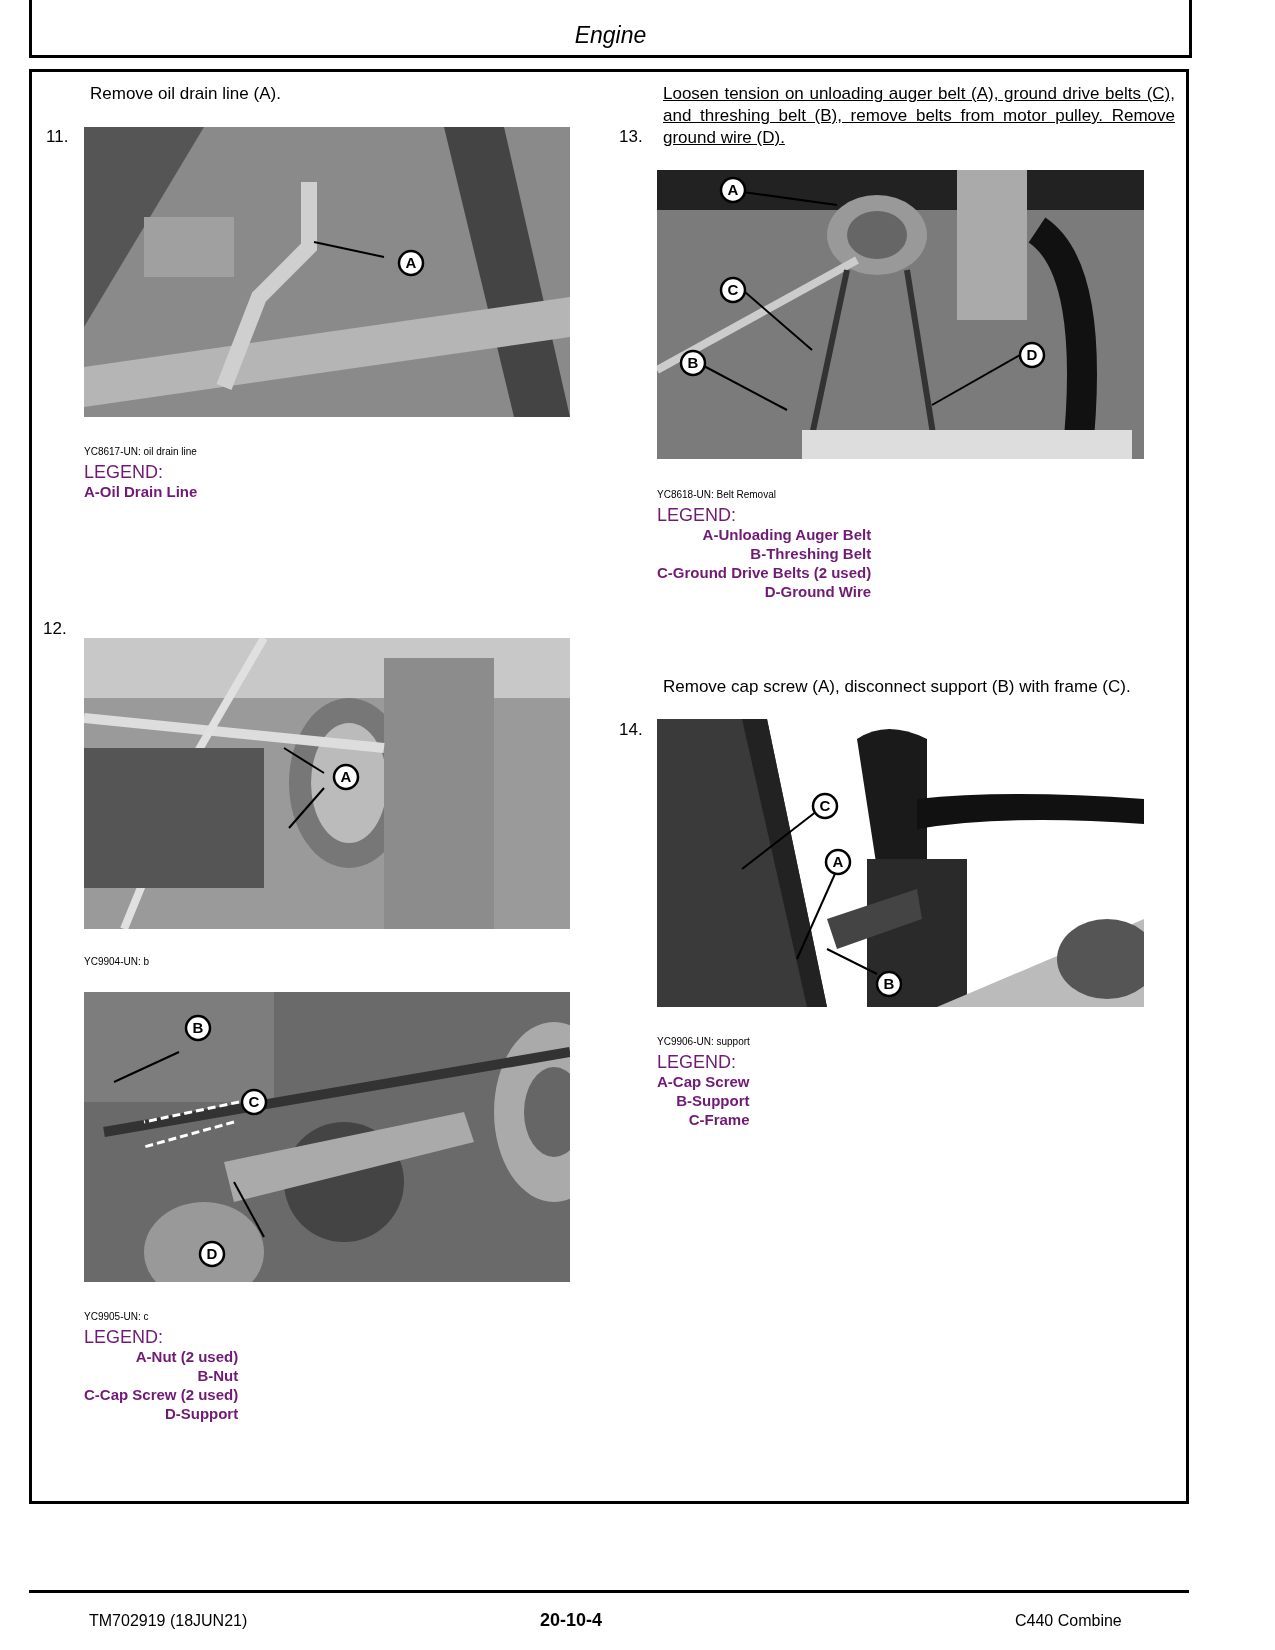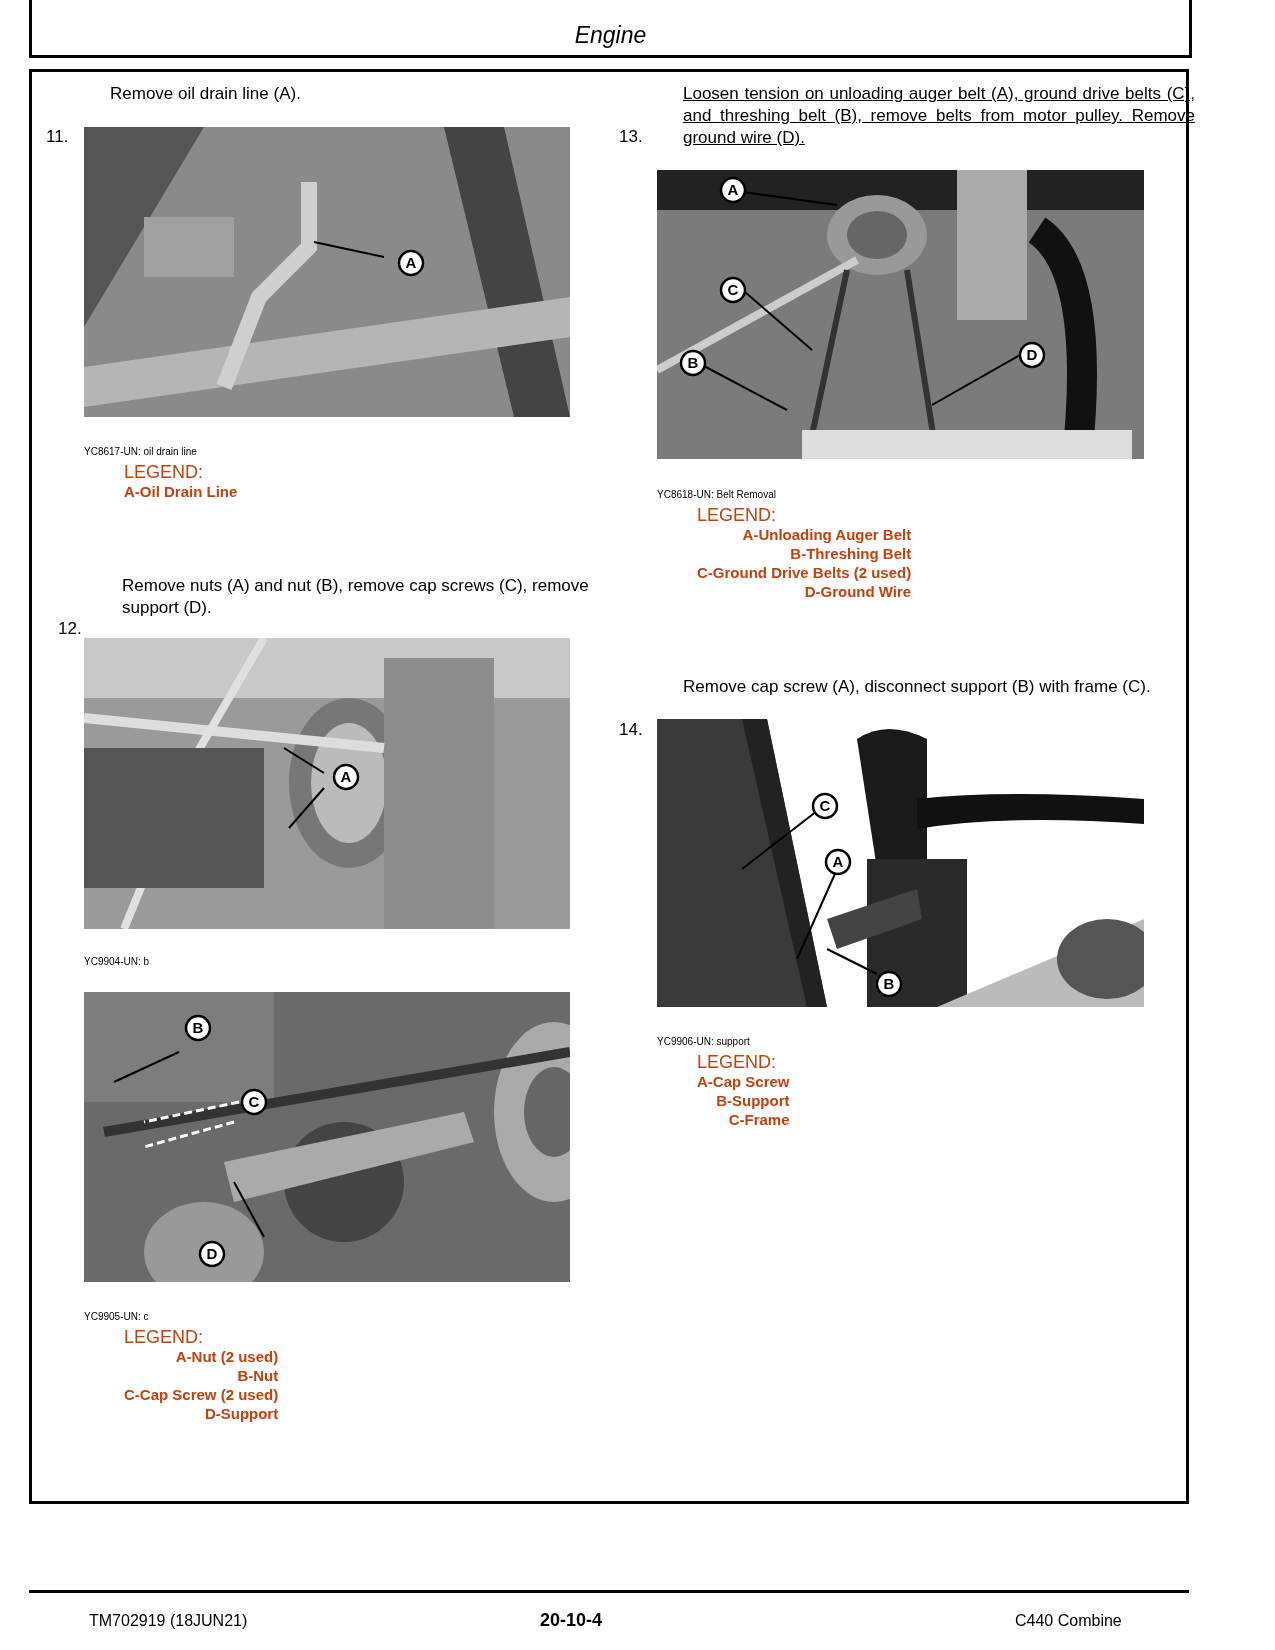--- a/index.html
+++ b/index.html
@@ -2,26 +2,26 @@
 <html><head>
 <meta charset="utf-8">
 <style>
   html,body{margin:0;padding:0;background:#fff;}
   body{width:1275px;height:1650px;position:relative;overflow:hidden;font-family:"Liberation Sans",sans-serif;color:#000;}
   .hdr-box{position:absolute;left:29px;top:-4px;width:1157px;height:59px;border-left:3px solid #000;border-right:3px solid #000;border-bottom:3px solid #000;}
   .hdr-title{position:absolute;left:0;right:0;top:26px;text-align:center;font-style:italic;font-size:23px;}
   .main-box{position:absolute;left:29px;top:69px;width:1154px;height:1429px;border:3px solid #000;}
   .step{position:absolute;font-size:17px;line-height:22px;}
   .step .num{position:absolute;left:0;top:0;margin-top:43px;}
-  .step .txt{position:absolute;left:44px;top:0;margin-left:20px;}
+  .step .txt{position:absolute;left:44px;top:0;}
   .step .txt.justify{text-align:justify;}
   .photo{position:absolute;background:#6d6d6d;overflow:hidden;}
   .photo svg{display:block;width:100%;height:100%;}
   .cap{position:absolute;font-size:10px;}
-  .legend{position:absolute;color:#c2410c;margin-left:40px;}
+  .legend{position:absolute;color:#701a75;}
   .legend .lt{font-size:18px;line-height:20px;}
   .legend .li{font-size:15px;font-weight:bold;line-height:19px;text-align:right;}
   .foot-line{position:absolute;left:29px;top:1590px;width:1160px;height:3px;background:#000;}
   .foot{position:absolute;top:1612px;font-size:16px;}
   .callout{fill:#fff;stroke:#000;stroke-width:2.5;}
   .callout-t{font-family:"Liberation Sans",sans-serif;font-weight:bold;font-size:15px;fill:#000;}
 </style>
 </head>
 <body>
 
@@ -47,23 +47,22 @@
     <circle class="callout" cx="327" cy="136" r="12"></circle>
     <text class="callout-t" x="327" y="141" text-anchor="middle">A</text>
   </svg>
 </div>
 <div class="cap" style="left:84px;top:446px;">YC8617-UN: oil drain line</div>
 <div class="legend" style="left:84px;top:462px;">
   <div class="lt">LEGEND:</div>
   <div class="li">A-Oil Drain Line</div>
 </div>
 
-<div class="step" style="left:58px;top:575px;width:560px;height:48px;">
+<div class="step" style="left:43px;top:575px;width:560px;height:48px;">
   <span class="num">12.</span>
-  <span class="txt" style="width:510px;">Remove nuts (A) and nut (B), remove cap screws (C), remove support (D).</span>
 </div>
 <div class="photo" style="left:84px;top:638px;width:486px;height:291px;">
   <svg viewBox="0 0 486 291" preserveAspectRatio="none">
     <rect width="486" height="291" fill="#9a9a9a"></rect>
     <rect x="0" y="0" width="486" height="60" fill="#c8c8c8"></rect>
     <ellipse cx="265" cy="145" rx="60" ry="85" fill="#777"></ellipse>
     <ellipse cx="265" cy="145" rx="38" ry="60" fill="#bbb"></ellipse>
     <rect x="300" y="20" width="110" height="271" fill="#8c8c8c"></rect>
     <line x1="0" y1="80" x2="300" y2="110" stroke="#ddd" stroke-width="10"></line>
     <polyline points="180,0 110,120 40,291" fill="none" stroke="#e0e0e0" stroke-width="8"></polyline>

